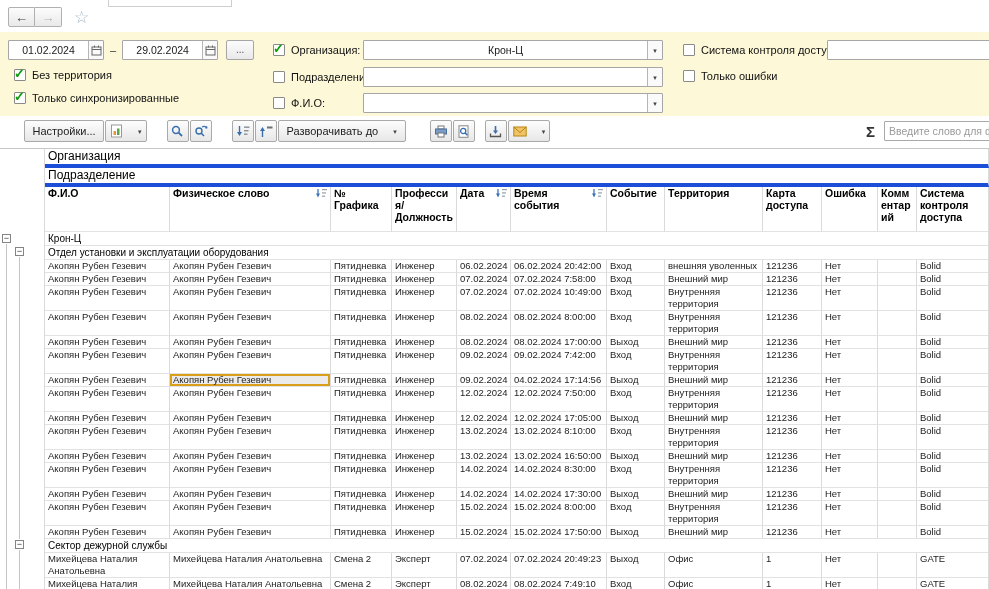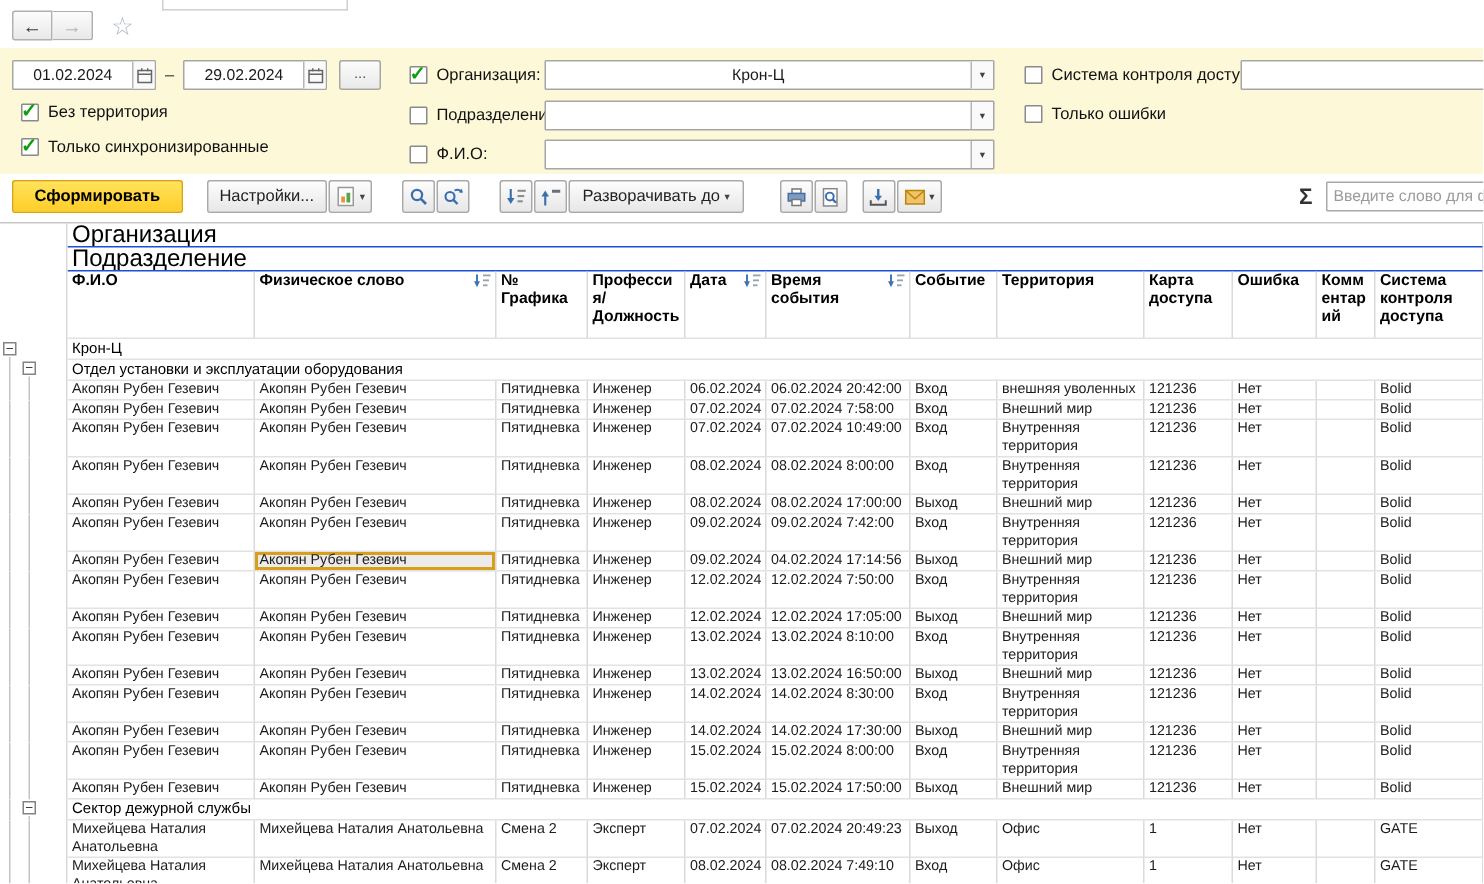--- a/index.html
+++ b/index.html
@@ -36,40 +36,40 @@
   .flabel { white-space:nowrap; }
   .combo { position:absolute; width:300px; }
   .fp-input { position:absolute; width:170px; }
 
   
   .toolbar { position:relative; height:32px; background:#fff; display:flex; align-items:flex-start; padding:4px 0 0 8px; }
   .tbtn { display:inline-flex; align-items:center; justify-content:center; height:22px; padding:0 12px;
           border:1px solid #a9a9a9; border-radius:2px; background:linear-gradient(#fdfdfd,#e7e7e7);
           font-size:11px; color:#222; cursor:pointer; white-space:nowrap; }
   .tbtn.icon { width:22px; padding:0; }
-  .tbtn.icon-dd { padding:0 4px; gap:3px; }
+  .tbtn.icon-dd { padding:0 4px; gap:15px; }
   .tbtn.primary { background:linear-gradient(#ffe35c,#ffcd27); border:1.5px solid #dba400; font-weight:700; color:#000; padding:0 14px; }
   .sep { width:16px; flex:0 0 auto; }
   .sep-s { width:1px; flex:0 0 auto; }
   .tb-right { position:absolute; left:866px; top:5px; display:flex; align-items:center; gap:9px; }
   .sigma { font-size:15px; font-weight:600; color:#333; }
   .search-input { width:130px; height:20px; border:1px solid #a8a8a8; border-radius:1px; padding:0 4px; font-size:10.5px;
                   font-family:"Liberation Sans", sans-serif; color:#333; }
   .search-input::placeholder { color:#9a9a9a; }
 
   
   .report { height:441px; overflow:hidden; border-top:1px solid #c6c6c6; background:#fff; }
   table.rpt { border-collapse:separate; border-spacing:0; table-layout:fixed; width:989px; }
   table.rpt td, table.rpt th { border-right:1px solid #dadada; border-bottom:1px solid #e2e2e2;
         padding:0 2px 0 3px; vertical-align:top; text-align:left; font-weight:normal; overflow:hidden; }
   td.gutter { position:relative; border-bottom:none !important; border-right:1px solid #c9c9c9; padding:0; }
   .vl { position:absolute; width:1px; top:0; bottom:0; background:#c4c4c4; }
   .xp { position:absolute; width:9px; height:9px; border:1px solid #848484; background:#fff;
         font-size:9px; line-height:7px; text-align:center; color:#333; cursor:pointer; }
-  tr.band td.bandc { height:15px; line-height:15px; font-size:16px; color:#000; border-bottom:1px solid #1d4ed8; }
+  tr.band td.bandc { height:15px; line-height:15px; font-size:12px; color:#000; border-bottom:4px solid #1d4ed8; }
   th.colh { height:45px; font-size:10.5px; line-height:12px; color:#000; word-break:break-word; overflow-wrap:anywhere;
             border-bottom:1px solid #cfcfcf; padding-top:1px; }
   th.colh .chin { display:flex; justify-content:space-between; align-items:flex-start; gap:2px;font-weight:bold; }
   th.colh .sort { flex:0 0 auto; margin-top:1px; }
   tr.group td.gname { height:13px; line-height:13px; font-size:10px; color:#000; white-space:nowrap; }
   tr.datarow td { font-size:9.5px; line-height:12px; color:#1c1c1c; }
   td.c-fio { padding-left:21px; }
   td.dept-name { padding-left:12px; }
   td.sel { box-shadow: inset 0 0 0 2px #d99f1b; background:#ebebeb; }
 
@@ -177,21 +177,20 @@
       <span class="val"></span>
     </div>
 
     <div class="chk" style="left:683px; top:38px;">
       <span class="cb"></span>
       <span class="flabel">Только ошибки</span>
     </div>
   </div>
 
   <div class="toolbar">
-    <button class="tbtn primary">Сформировать</button>
     <span class="sep"></span>
     <button class="tbtn" style="width:80px;">Настройки...</button>
     <span class="sep-s"></span>
     <button class="tbtn icon-dd">
       <span>
         <svg width="13" height="14" viewBox="0 0 13 14">
             <rect x="1.5" y="1" width="10" height="12" fill="#fff" stroke="#999" stroke-width="1"></rect>
             <rect x="3.5" y="7" width="2.5" height="4" fill="#e8953a"></rect>
             <rect x="7" y="4.5" width="2.5" height="6.5" fill="#57a64a"></rect>
           </svg>

